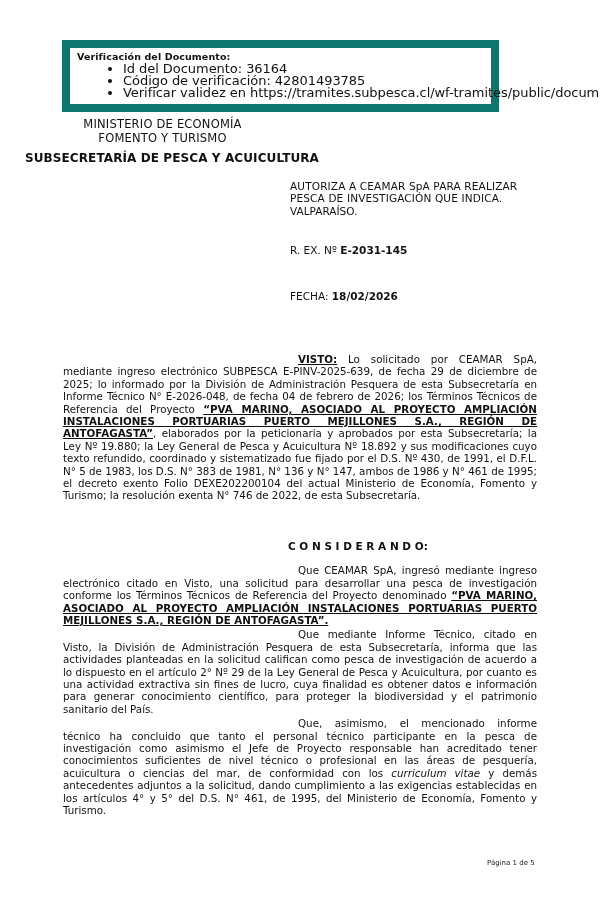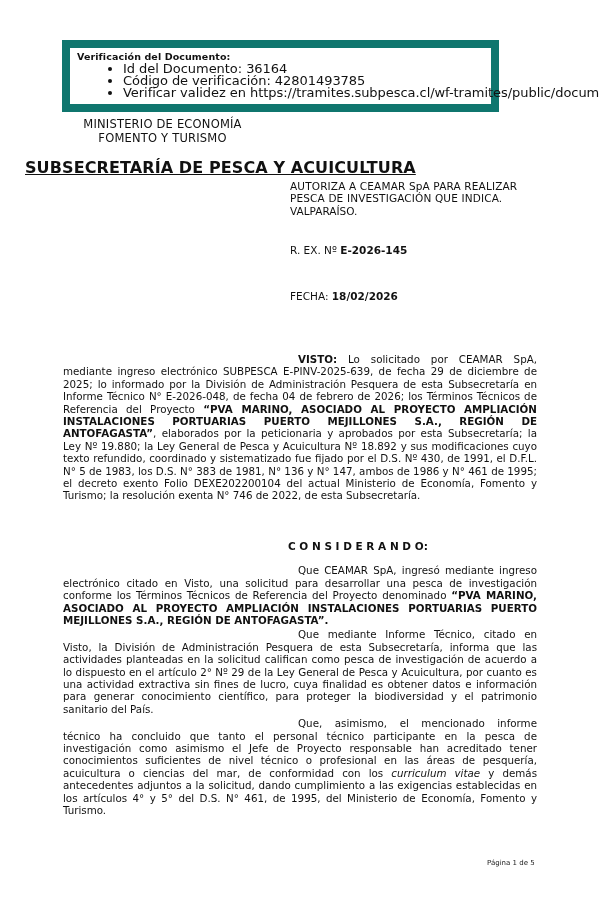--- a/index.html
+++ b/index.html
@@ -47,24 +47,23 @@
     left: 25px; top: 118px;
     width: 275px;
     text-align: center;
   }
   .ministry-line {
     font-size: 11.5px;
     line-height: 13.5px;
     letter-spacing: 0.2px;
   }
   .subsec {
-    margin-top: 13px;
-    font-size: 16px;
+    margin-top: 6px;
+    font-size: 12px;
     font-weight: bold;
-    text-decoration: underline;
     letter-spacing: 0.1px;
     white-space: nowrap;
   }
   .pinv {
     margin-top: 9px;
     text-align: left;
     padding-left: 63px;
     font-size: 9px;
     letter-spacing: 0.8px;
     white-space: nowrap;
@@ -87,21 +86,21 @@
   
   .body-block {
     position: absolute;
     left: 63px; top: 353px;
     width: 474px;
     font-size: 10.3px;
     line-height: 12.4px;
     text-align: justify;
   }
   .para { text-indent: 235px; margin: 0 0 2px 0; }
-  .para .seg-bold { font-weight: bold; }
+  .para .seg-bold { font-weight: bold; text-decoration: underline; }
   .para .seg-italic { font-style: italic; }
   .considerando-heading {
     margin: 38px 0 12px 225px;
     font-weight: bold;
     font-size: 10.5px;
     text-align: left;
     text-indent: 0;
   }
 
   
@@ -133,21 +132,21 @@
     <div class="ministry-line">FOMENTO Y TURISMO</div>
     <div class="subsec">SUBSECRETARÍA DE PESCA Y ACUICULTURA</div>
   </div>
 
   <div class="right-block">
     <div class="subject">
       <div>AUTORIZA A CEAMAR SpA PARA REALIZAR</div>
       <div>PESCA DE INVESTIGACIÓN QUE INDICA.</div>
     </div>
     <div class="city">VALPARAÍSO.</div>
-    <div class="resnum"><span>R. EX. Nº </span><span class="bold">E-2026-145</span></div>
+    <div class="resnum"><span>R. EX. Nº </span><span class="bold">E-2031-145</span></div>
     <div class="fecha"><span>FECHA: </span><span class="bold">18/02/2026</span></div>
   </div>
 
   <div class="body-block">
     <p class="para"><span class="seg-bold">VISTO:</span><span> Lo solicitado por CEAMAR SpA, mediante ingreso electrónico SUBPESCA E-PINV-2025-639, de fecha 29 de diciembre de 2025; lo informado por la División de Administración Pesquera de esta Subsecretaría en Informe Técnico N° E-2026-048, de fecha 04 de febrero de 2026; los Términos Técnicos de Referencia del Proyecto </span><span class="seg-bold">“PVA MARINO, ASOCIADO AL PROYECTO AMPLIACIÓN INSTALACIONES PORTUARIAS PUERTO MEJILLONES S.A., REGIÓN DE ANTOFAGASTA”</span><span>, elaborados por la peticionaria y aprobados por esta Subsecretaría; la Ley Nº 19.880; la Ley General de Pesca y Acuicultura Nº 18.892 y sus modificaciones cuyo texto refundido, coordinado y sistematizado fue fijado por el D.S. Nº 430, de 1991, el D.F.L. N° 5 de 1983, los D.S. N° 383 de 1981, N° 136 y N° 147, ambos de 1986 y N° 461 de 1995; el decreto exento Folio DEXE202200104 del actual Ministerio de Economía, Fomento y Turismo; la resolución exenta N° 746 de 2022, de esta Subsecretaría.</span></p>
     <div class="considerando-heading">C O N S I D E R A N D O:</div>
     <p class="para"><span>Que CEAMAR SpA, ingresó mediante ingreso electrónico citado en Visto, una solicitud para desarrollar una pesca de investigación conforme los Términos Técnicos de Referencia del Proyecto denominado </span><span class="seg-bold">“PVA MARINO, ASOCIADO AL PROYECTO AMPLIACIÓN INSTALACIONES PORTUARIAS PUERTO MEJILLONES S.A., REGIÓN DE ANTOFAGASTA”.</span></p>
     <p class="para"><span>Que mediante Informe Técnico, citado en Visto, la División de Administración Pesquera de esta Subsecretaría, informa que las actividades planteadas en la solicitud califican como pesca de investigación de acuerdo a lo dispuesto en el artículo 2° Nº 29 de la Ley General de Pesca y Acuicultura, por cuanto es una actividad extractiva sin fines de lucro, cuya finalidad es obtener datos e información para generar conocimiento científico, para proteger la biodiversidad y el patrimonio sanitario del País.</span></p>
     <p class="para"><span>Que, asimismo, el mencionado informe técnico ha concluido que tanto el personal técnico participante en la pesca de investigación como asimismo el Jefe de Proyecto responsable han acreditado tener conocimientos suficientes de nivel técnico o profesional en las áreas de pesquería, acuicultura o ciencias del mar, de conformidad con los </span><span class="seg-italic">curriculum vitae</span><span> y demás antecedentes adjuntos a la solicitud, dando cumplimiento a las exigencias establecidas en los artículos 4° y 5° del D.S. N° 461, de 1995, del Ministerio de Economía, Fomento y Turismo.</span></p>
   </div>

